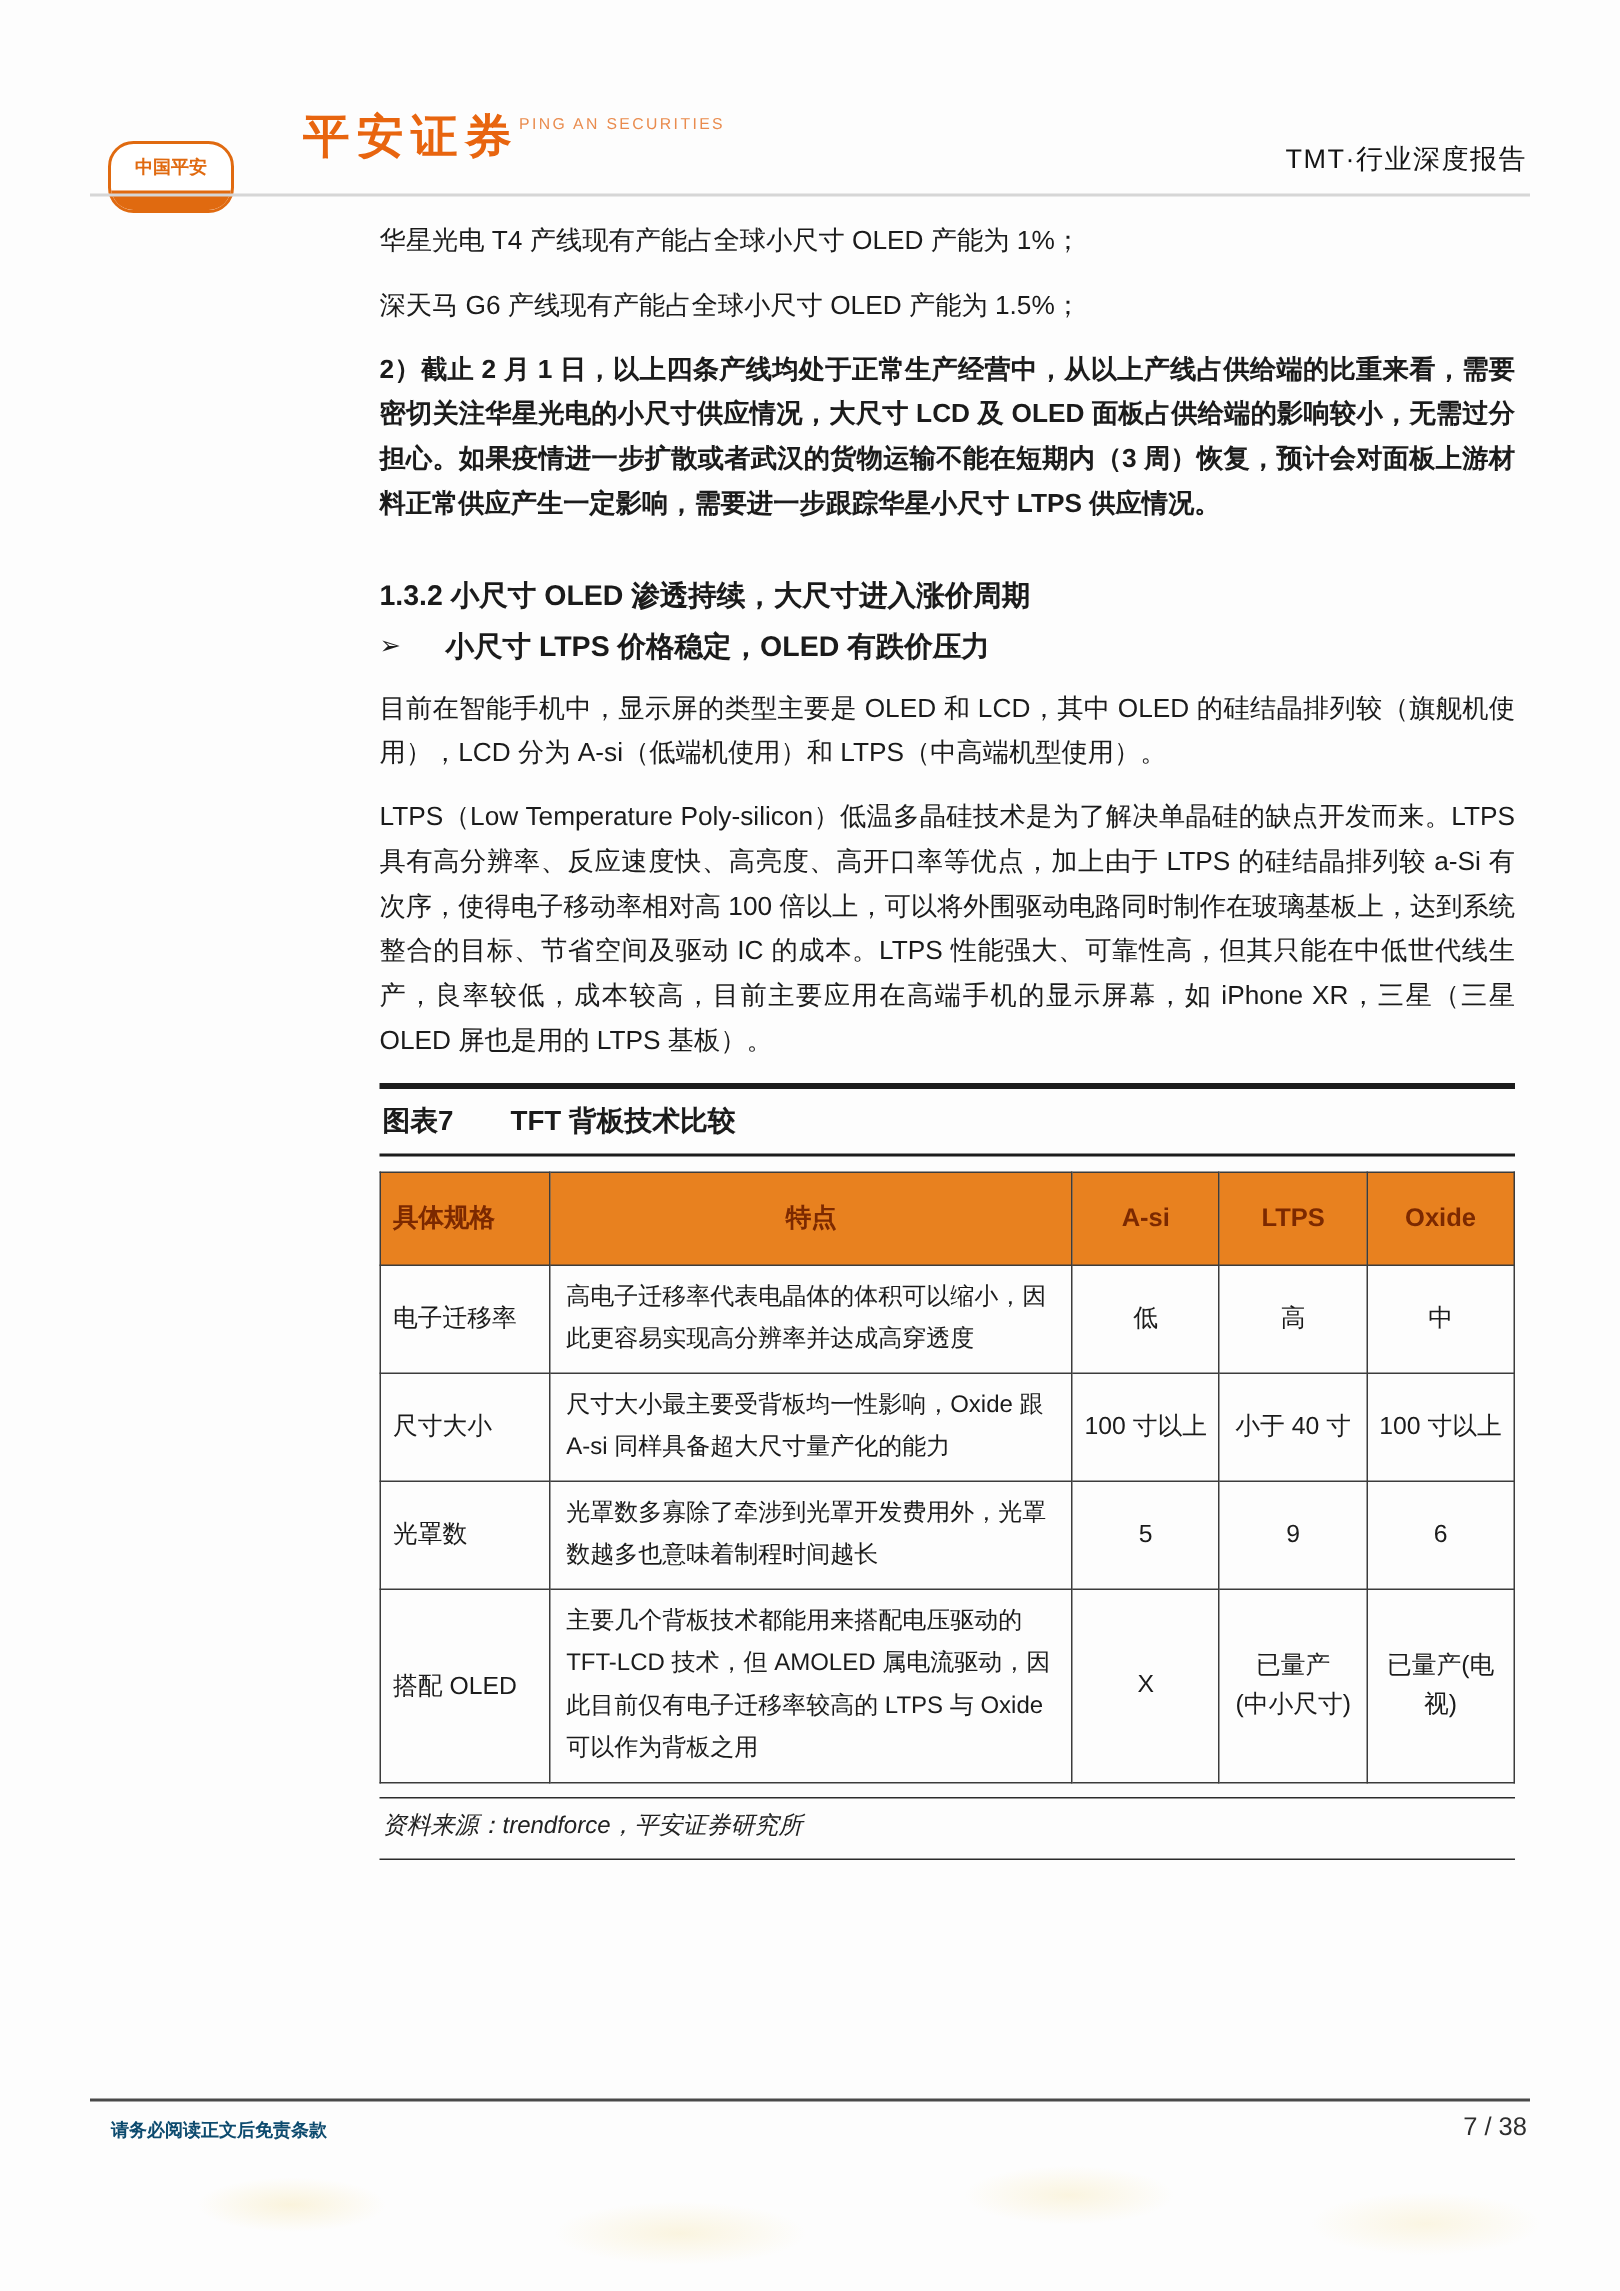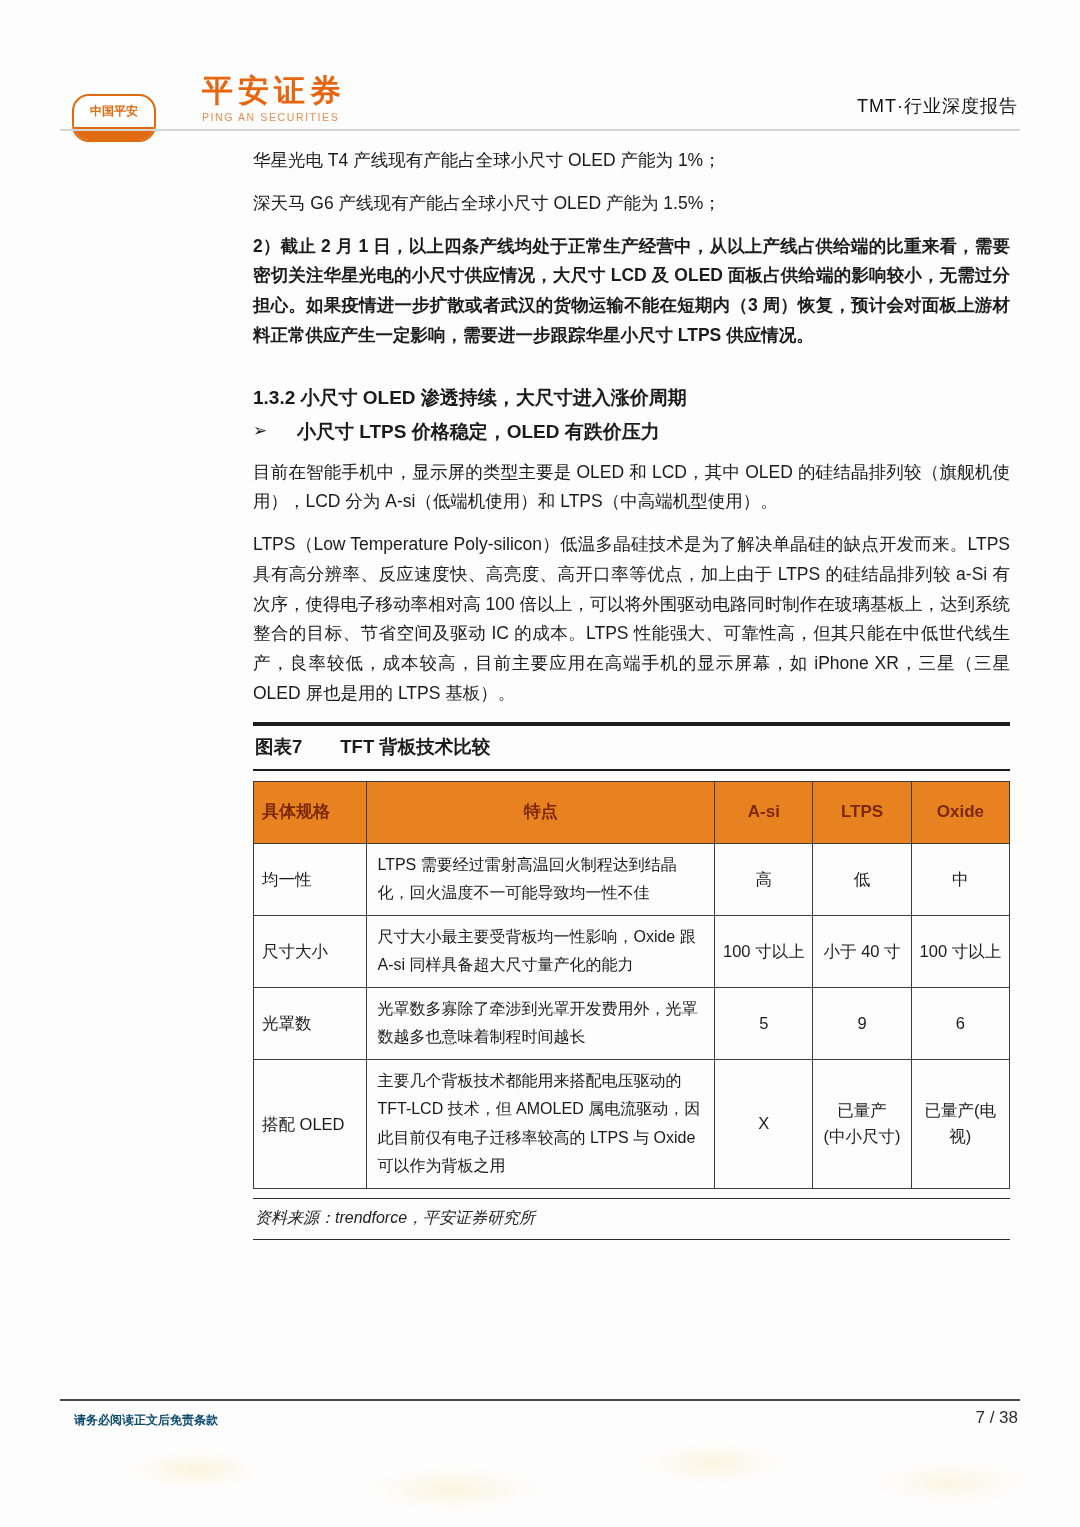--- a/index.html
+++ b/index.html
@@ -8,21 +8,21 @@
     color:#1b1b1b;font-family:"Liberation Sans","DejaVu Sans",sans-serif;
     overflow:hidden;
   }
   
   .hdr-logo{position:absolute;left:72px;top:74px;display:flex;align-items:flex-start;}
   .badge{width:84px;height:48px;border:2px solid #e06a10;border-radius:17px;background:#fff;
          overflow:hidden;display:flex;flex-direction:column;box-sizing:border-box;margin-top:20px;}
   .badge-top{flex:1;display:flex;align-items:center;justify-content:center;
              color:#e06a10;font-size:12px;font-weight:bold;}
   .badge-bar{height:13px;background:#e06a10;}
-  .brand{margin-left:46px;display:flex;flex-direction:column;}
+  .brand{margin-left:46px;display:flex;flex-direction:row;}
   .brand-name{font-size:31px;font-weight:bold;color:#e8650f;letter-spacing:5px;line-height:1.1;}
   .brand-sub{font-size:10.5px;color:#e98b4d;letter-spacing:1.6px;margin-top:3px;}
   .hdr-right{position:absolute;right:62px;top:94px;font-size:18px;color:#151515;
              font-weight:500;letter-spacing:1px;}
   .hdr-rule{position:absolute;left:60px;right:60px;top:129px;border-top:2px solid #d6d6d6;}
   
   .content{position:absolute;left:253px;top:146px;width:757px;font-size:17.5px;
            line-height:1.7;text-align:justify;}
   .para{margin:0 0 13px 0;}
   .para.bold{font-weight:bold;}
@@ -97,24 +97,24 @@
       <tr>
         <th class="col-spec">具体规格</th>
         <th style="width:46%;">特点</th>
         <th style="width:13%;">A-si</th>
         <th style="width:13%;">LTPS</th>
         <th style="width:13%;">Oxide</th>
       </tr>
     </thead>
     <tbody>
       <tr>
-        <td class="spec">均一性</td>
-        <td class="desc">LTPS 需要经过雷射高温回火制程达到结晶化，回火温度不一可能导致均一性不佳</td>
+        <td class="spec">电子迁移率</td>
+        <td class="desc">高电子迁移率代表电晶体的体积可以缩小，因此更容易实现高分辨率并达成高穿透度</td>
+        <td class="val">低</td>
         <td class="val">高</td>
-        <td class="val">低</td>
         <td class="val">中</td>
       </tr>
       <tr>
         <td class="spec">尺寸大小</td>
         <td class="desc">尺寸大小最主要受背板均一性影响，Oxide 跟 A-si 同样具备超大尺寸量产化的能力</td>
         <td class="val">100 寸以上</td>
         <td class="val">小于 40 寸</td>
         <td class="val">100 寸以上</td>
       </tr>
       <tr>

